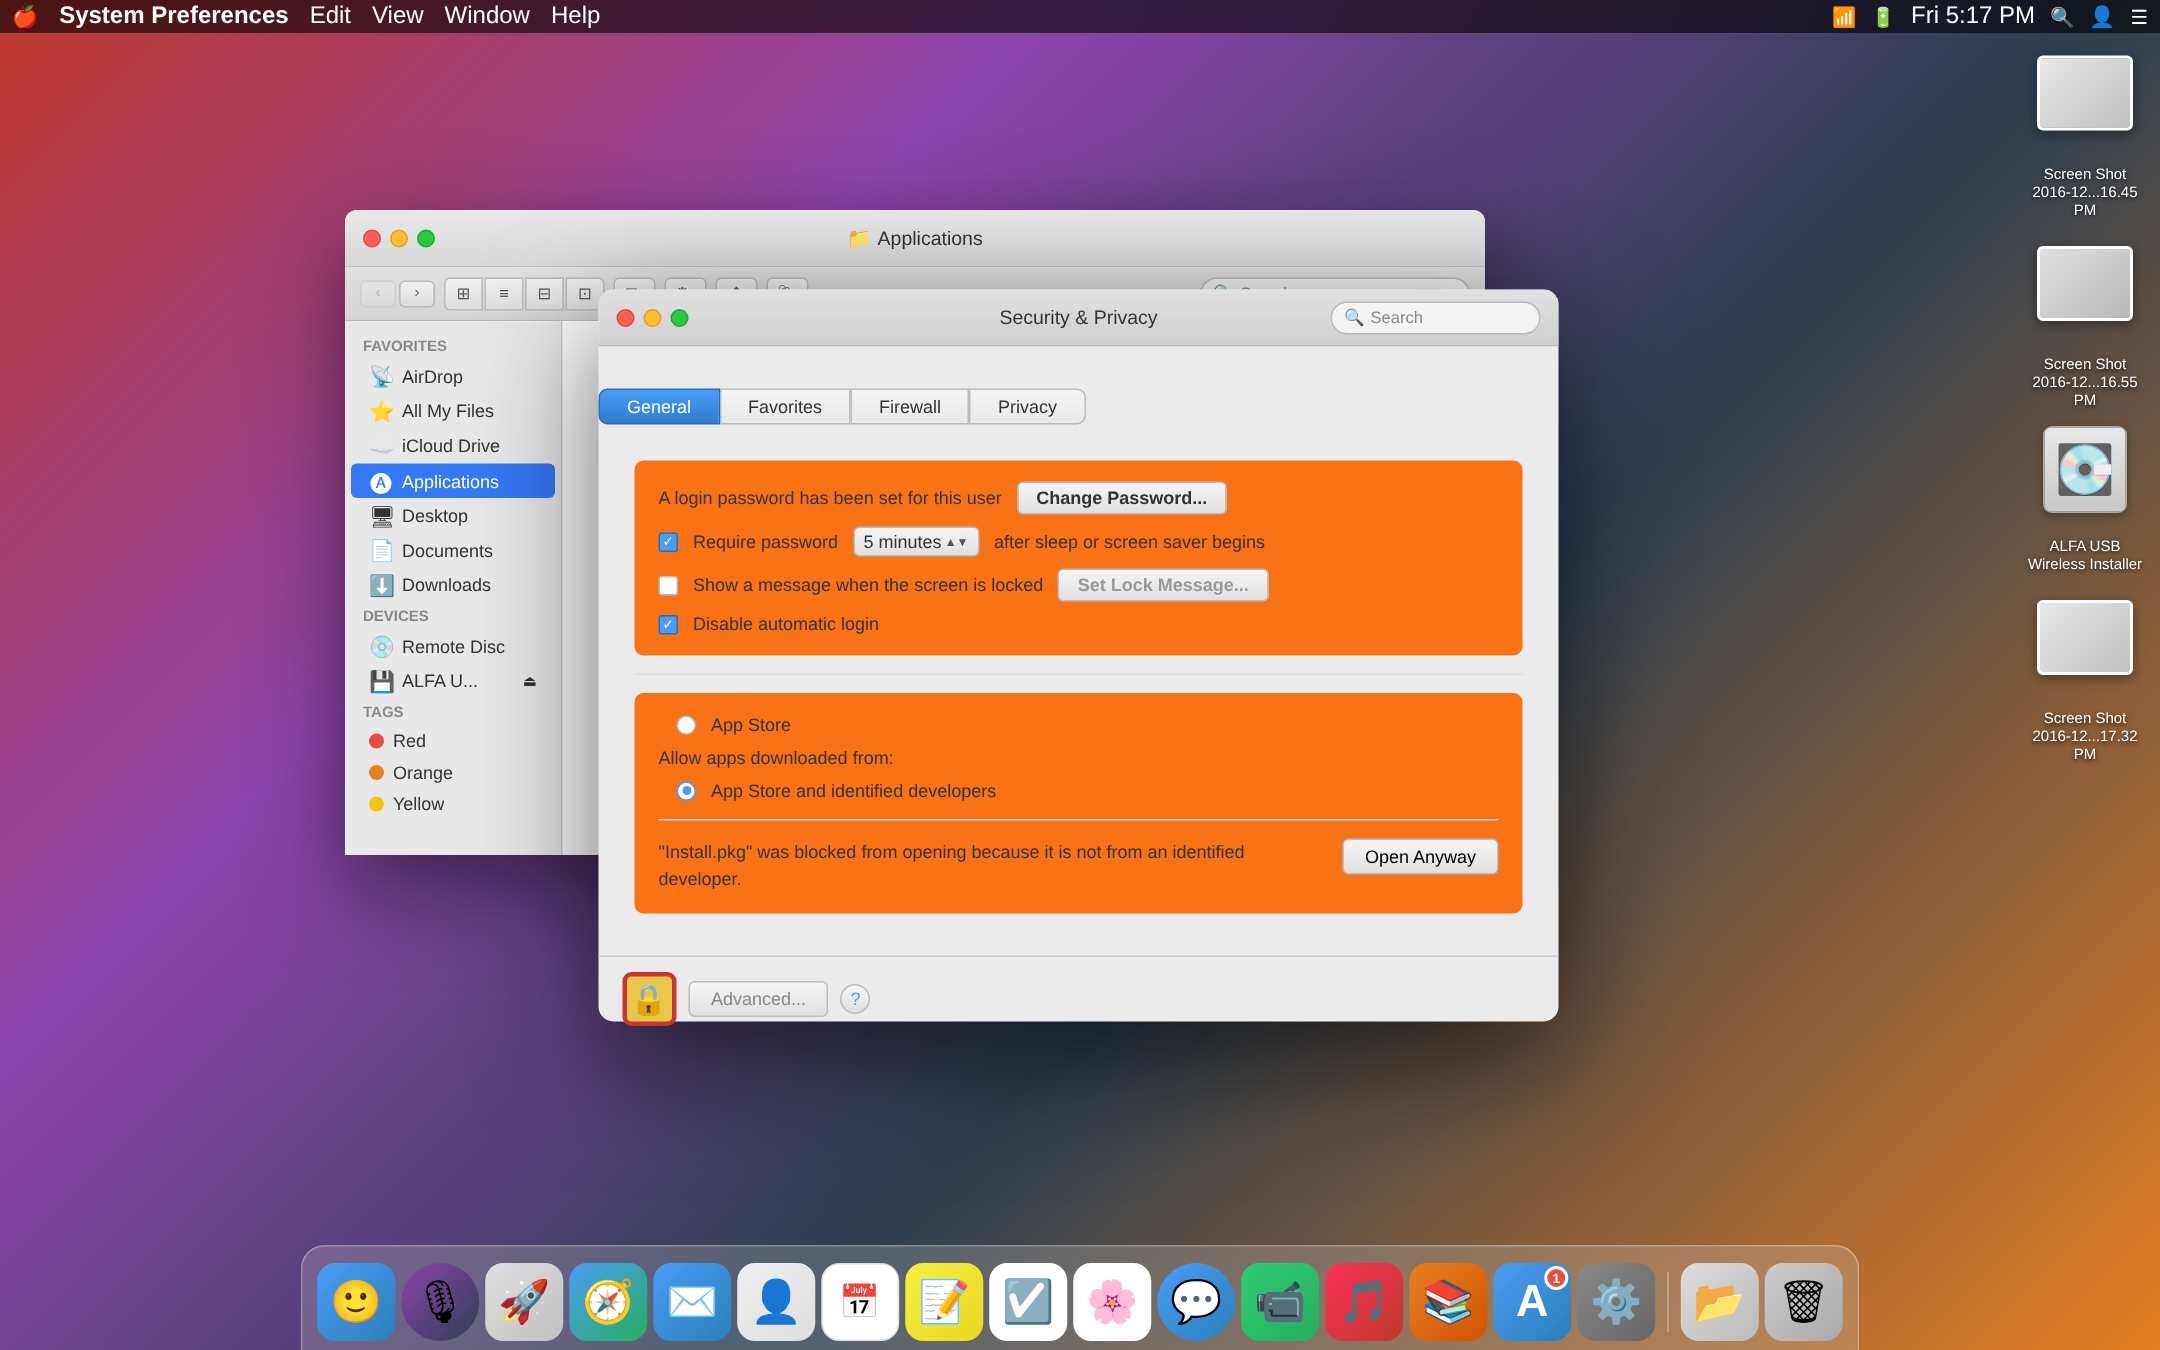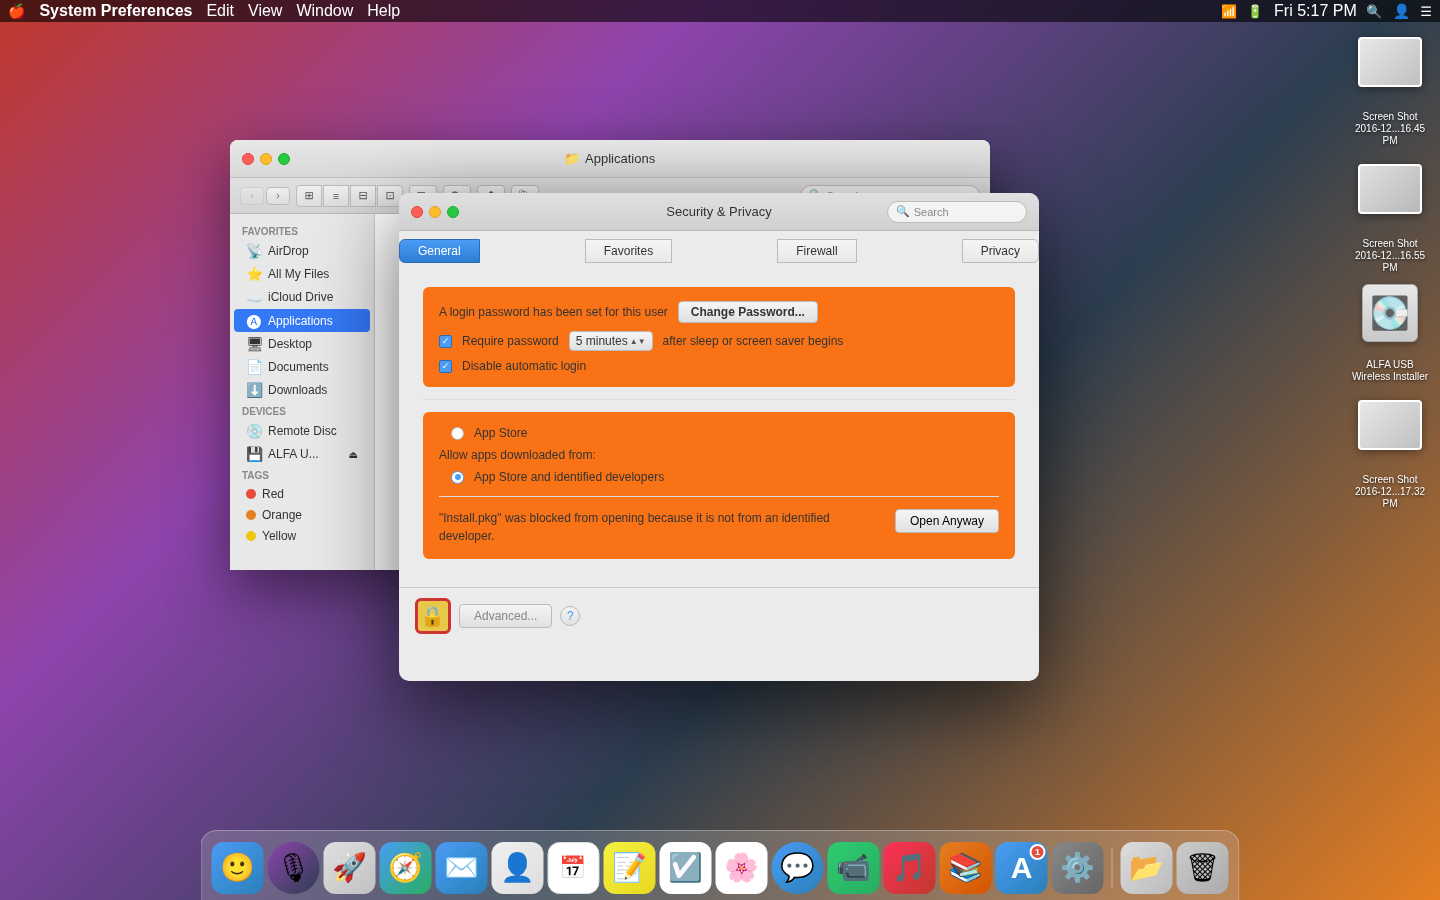--- a/index.html
+++ b/index.html
@@ -309,22 +309,22 @@
       border-radius: 11px;
       display: flex;
       align-items: center;
       padding: 0 8px;
       gap: 4px;
       font-size: 11px;
       color: #888;
     }
     .security-tabs {
       display: flex;
-      justify-content: space-between;
-      padding: 8px 0 8px;
+      justify-content: flex-start;
+      padding: 28px 0 8px;
       gap: 0;
     }
     .sec-tab {
       padding: 4px 18px;
       font-size: 12px;
       border: 1px solid #bbb;
       background: linear-gradient(180deg, #f5f5f5 0%, #e8e8e8 100%);
       cursor: pointer;
       color: #333;
     }
@@ -714,20 +714,25 @@
         <div class="sec-row">
           <div class="sec-checkbox">✓</div>
           <span class="sec-label">Require password</span>
           <div class="sec-dropdown">
             <span>5 minutes</span>
             <span style="font-size:8px;color:#555;">▲▼</span>
           </div>
           <span class="sec-label">after sleep or screen saver begins</span>
         </div>
         <div class="sec-row">
+          <div class="sec-checkbox empty"></div>
+          <span class="sec-label">Show a message when the screen is locked</span>
+          <button class="sec-button" style="color:#999;">Set Lock Message...</button>
+        </div>
+        <div class="sec-row">
           <div class="sec-checkbox">✓</div>
           <span class="sec-label">Disable automatic login</span>
         </div>
       </div>
 
       <div class="sec-divider"></div>
 
       <div class="sec-section">
         <div class="sec-row" style="padding-left:12px;">
           <div class="sec-radio"></div>

